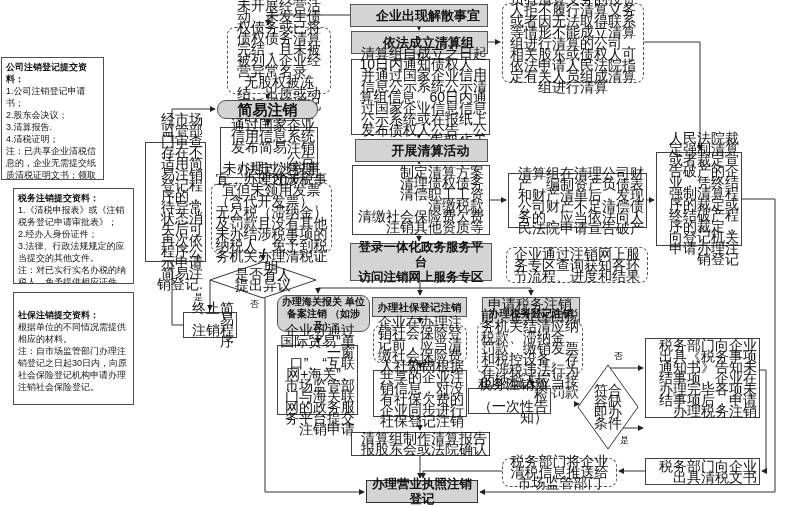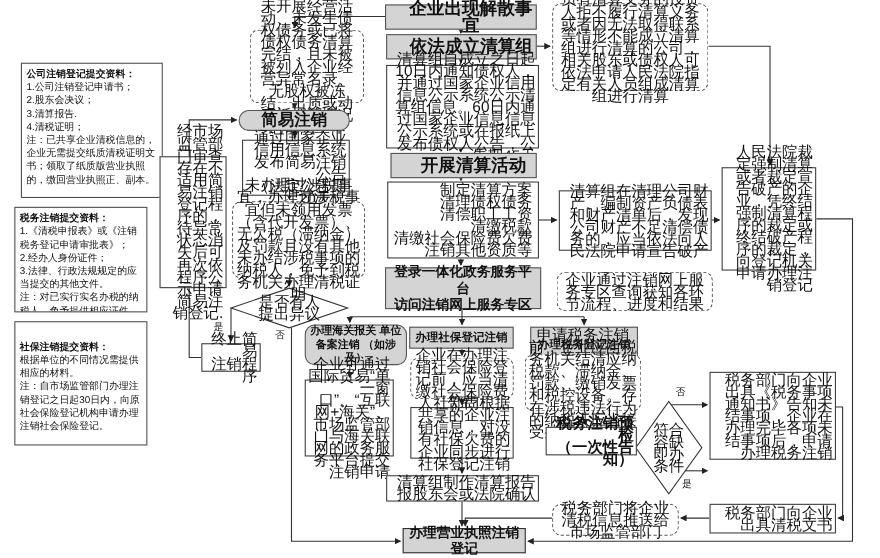--- a/index.html
+++ b/index.html
@@ -12,21 +12,21 @@
   .hdr{background:#d4d4d4;border:1px solid #555;font-weight:bold;padding:1px 2px;}
   .thick{border:1.5px solid #333;}
   .dsh{background:#fff;border:1px dashed #555;border-radius:8px;padding:1px 3px;}
   .rnd{border-radius:9px;}
   .prel{white-space:pre-line;}
   .f9{font-size:14px;line-height:11px;}
   .f10{font-size:10px;line-height:12px;}
   .f105{font-size:10.5px;line-height:12px;}
   .f11{font-size:15px;line-height:13px;text-align:right;}
   .f12{font-size:12.5px;line-height:15px;}
-  .f13{font-size:16px;line-height:15px;padding-left:20px;}
+  .f13{font-size:13px;line-height:15px;padding-left:20px;}
   .sidebox{position:absolute;box-sizing:border-box;background:#fff;border:1px solid #505050;
            padding:3px 4px;font-size:9px;line-height:12px;z-index:1;overflow:hidden;text-align:left;}
   .sidebox .t{font-weight:bold;}
   .dtext{position:absolute;display:flex;align-items:center;justify-content:center;text-align:center;z-index:1;}
   .lbl{position:absolute;font-size:9px;line-height:10px;z-index:2;}
 </style>
 </head>
 <body>
 
 <div id="stage">
@@ -74,21 +74,21 @@
       <polyline points="645,471 619,471" marker-end="url(#ah)"></polyline>
       <polyline points="502,471 423,471 423,478" marker-end="url(#ah)"></polyline>
       <polyline points="420,456 420,478" marker-end="url(#ah)"></polyline>
     </g>
     <g stroke="#333" stroke-width="1" fill="#fff">
       <polygon points="210,280 263,262 316,280 263,298"></polygon>
       <polygon points="578,407 608,365 638,407 608,449"></polygon>
     </g>
   </svg>
 
-  <div class="sidebox" style="left:19px;top:57px;width:129px;height:123px;">
+  <div class="sidebox" style="left:1px;top:57px;width:103px;height:123px;">
     <div class="t">公司注销登记提交资料：</div>
     <div class="prel">1.公司注销登记申请书；
 2.股东会决议；
 3.清算报告.
 4.清税证明；
 注：已共享企业清税信息的，企业无需提交纸质清税证明文书；领取了纸质版营业执照的，缴回营业执照正、副本。</div>
   </div>
   <div class="sidebox" style="left:13px;top:188px;width:121px;height:96px;">
     <div class="t">税务注销提交资料：</div>
     <div class="prel">1.《清税申报表》或《注销税务登记申请审批表》；
@@ -134,21 +134,21 @@
 单位备案注销
 （如涉及）</div>
   <div class="node box f9" style="left:277px;top:345px;width:81px;height:70px;">企业可通过国际贸易“单一窗口”、“互联网+海关”、市场监管部门与海关联网的政务服务平台提交注销申请</div>
 
   <div class="node hdr f105" style="left:372px;top:297px;width:95px;height:20px;">办理社保登记注销</div>
   <div class="node dsh f9" style="left:373px;top:325px;width:94px;height:38px;">企业在办理注销社会保险登记前，应当清缴社会保险费欠费</div>
   <div class="node box f9" style="left:373px;top:370px;width:94px;height:47px;">人社部门根据共享的企业注销信息，对没有社保欠费的企业同步进行社保登记注销</div>
 
   <div class="node hdr f105" style="left:482px;top:297px;width:98px;height:32px;">办理税务登记注销</div>
   <div class="node dsh f9" style="left:477px;top:322px;width:106px;height:52px;">申请税务注销前，企业应向税务机关结清应纳税款、滞纳金、罚款、缴销发票和税控设备。存在涉税违法行为的纳税人应当接受处罚缴纳罚款</div>
-  <div class="node box f9 prel" style="left:496px;top:388px;width:83px;height:26px;font-weight:bold;">税务注销预检
+  <div class="node box f9 prel" style="left:468px;top:388px;width:83px;height:26px;">税务注销预检
 （一次性告知）</div>
   <div class="dtext f9 prel" style="left:578px;top:365px;width:60px;height:84px;">符合
 容缺
 即办
 条件</div>
   <div class="node box f9" style="left:645px;top:338px;width:115px;height:80px;">税务部门向企业出具《税务事项通知书》告知未结事项，企业在办理完毕各项未结事项后，申请办理税务注销</div>
   <div class="node box f9" style="left:645px;top:458px;width:115px;height:27px;">税务部门向企业出具清税文书</div>
   <div class="node dsh f9" style="left:502px;top:458px;width:115px;height:29px;">税务部门将企业清税信息推送给市场监管部门</div>
 
   <div class="node box f9" style="left:351px;top:432px;width:139px;height:24px;">清算组制作清算报告报股东会或法院确认</div>

